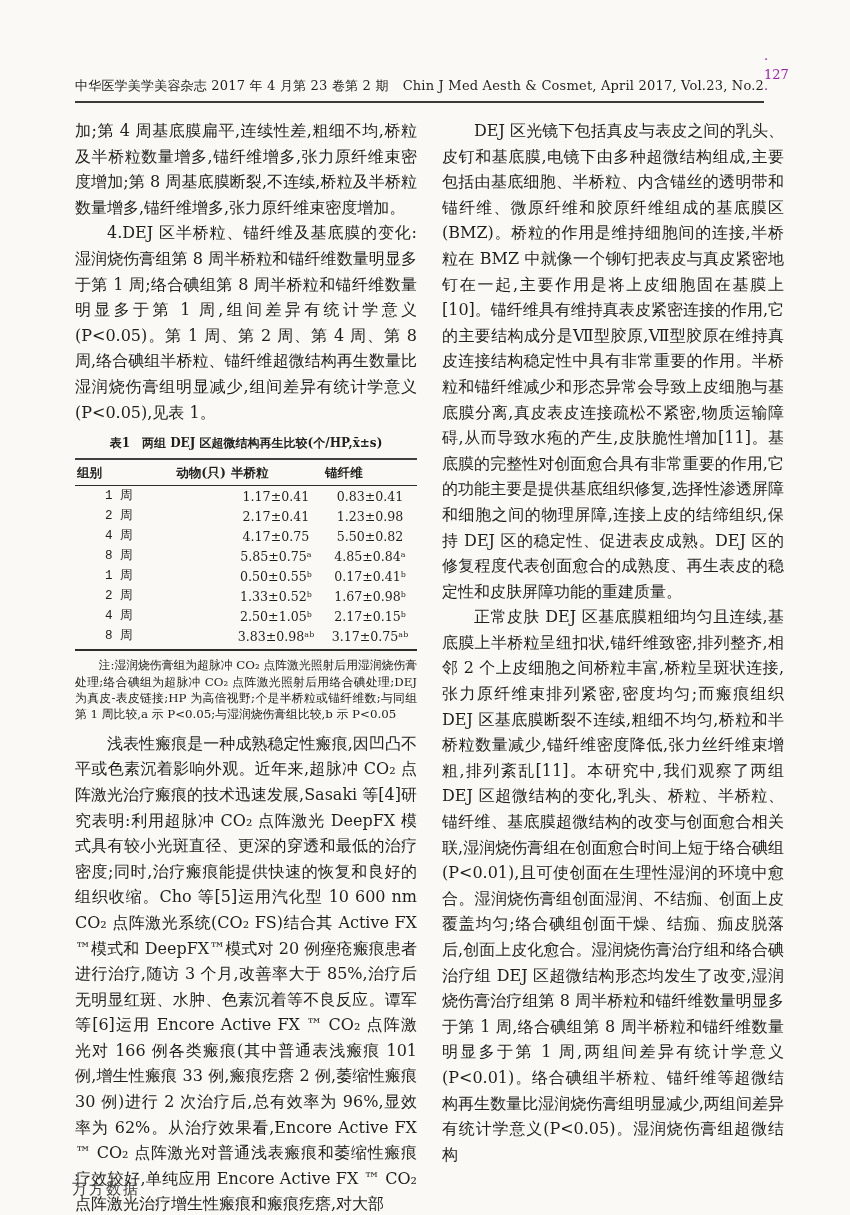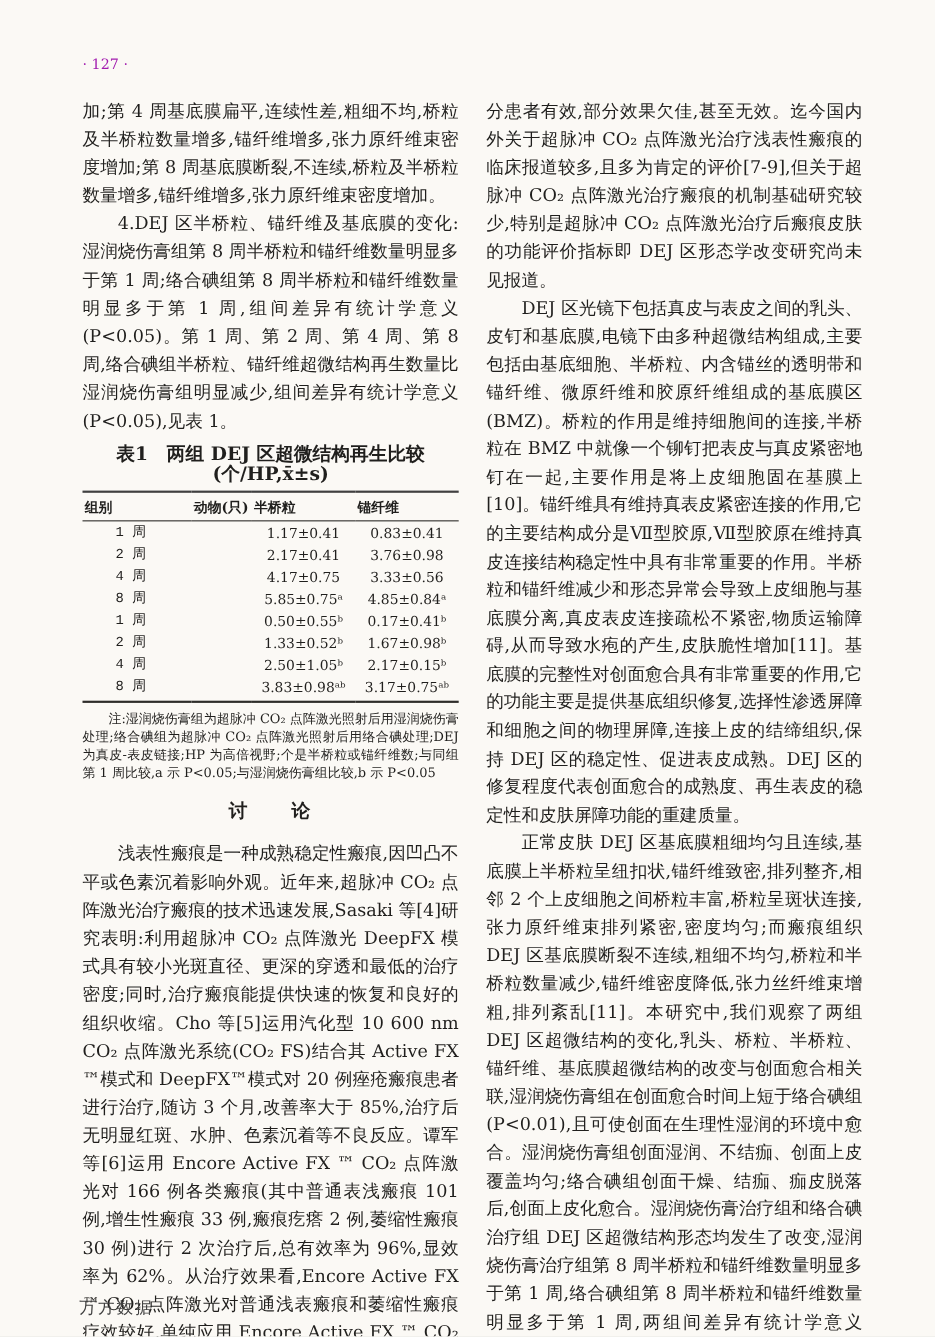--- a/index.html
+++ b/index.html
@@ -22,21 +22,21 @@
   .hdr-left .cn{margin-right:14px;}
   .hdr-page{font-size:13px;padding-bottom:6px;color:#a21caf;}
   
   .columns{display:flex;gap:25px;margin-top:15px;}
   .col{width:342px;font-size:16px;line-height:25.6px;text-align:justify;}
   .para{margin:0;}
   .para.indent{text-indent:2em;}
   
   .tbl-block{margin:9px 0 8px 0;}
   .tbl-caption{
-    font-size:17px;font-weight:bold;text-align:center;
+    font-size:12px;font-weight:bold;text-align:center;
     line-height:18px;margin:0 0 6px 0;text-indent:0;
   }
   table.t1{width:100%;border-collapse:collapse;font-size:12.6px;line-height:15px;}
   table.t1 th{
     border-top:2px solid #404040;border-bottom:1px solid #2e2d2a;
     font-weight:bold;padding:5px 2px;text-align:left;margin-top:48px;
   }
   table.t1 td{padding:2px 2px;text-align:center;height:16px;}
   table.t1 tr.last td{border-bottom:2px solid #2e2d2a;padding-bottom:5px;}
   table.t1 td.lbl{text-align:left;padding-left:8px;}
@@ -57,20 +57,23 @@
     font-size:15px;color:#404040;letter-spacing:2px;
     font-family:"DejaVu Sans","Liberation Sans",sans-serif;
   }
 </style>
 </head>
 <body>
 
 <div class="page">
 
   <header class="hdr">
+    <div class="hdr-left">
+      <span class="cn">中华医学美学美容杂志 2017 年 4 月第 23 卷第 2 期</span><span>Chin J Med Aesth &amp; Cosmet, April 2017, Vol.23, No.2</span>
+    </div>
     <span class="hdr-page">· 127 ·</span>
   </header>
 
   <main class="columns">
 
     <section class="col">
       <p class="para">加;第 4 周基底膜扁平,连续性差,粗细不均,桥粒及半桥粒数量增多,锚纤维增多,张力原纤维束密度增加;第 8 周基底膜断裂,不连续,桥粒及半桥粒数量增多,锚纤维增多,张力原纤维束密度增加。</p>
       <p class="para indent">4.DEJ 区半桥粒、锚纤维及基底膜的变化:湿润烧伤膏组第 8 周半桥粒和锚纤维数量明显多于第 1 周;络合碘组第 8 周半桥粒和锚纤维数量明显多于第 1 周,组间差异有统计学意义(P&lt;0.05)。第 1 周、第 2 周、第 4 周、第 8 周,络合碘组半桥粒、锚纤维超微结构再生数量比湿润烧伤膏组明显减少,组间差异有统计学意义(P&lt;0.05),见表 1。</p>
 
       <figure class="tbl-block" style="margin-left:0;margin-right:0;">
@@ -88,27 +91,27 @@
             <tr class="sub">
               <td class="lbl">1 周</td>
               <td></td>
               <td>1.17±0.41</td>
               <td>0.83±0.41</td>
             </tr>
             <tr class="sub">
               <td class="lbl">2 周</td>
               <td></td>
               <td>2.17±0.41</td>
-              <td>3.76±0.98</td>
+              <td>1.23±0.98</td>
             </tr>
             <tr class="sub">
               <td class="lbl">4 周</td>
               <td></td>
               <td>4.17±0.75</td>
-              <td>3.33±0.56</td>
+              <td>5.50±0.82</td>
             </tr>
             <tr class="sub">
               <td class="lbl">8 周</td>
               <td></td>
               <td>5.85±0.75ᵃ</td>
               <td>4.85±0.84ᵃ</td>
             </tr>
             <tr class="sub">
               <td class="lbl">1 周</td>
               <td></td>
@@ -131,26 +134,24 @@
               <td class="lbl">8 周</td>
               <td></td>
               <td>3.83±0.98ᵃᵇ</td>
               <td>3.17±0.75ᵃᵇ</td>
             </tr>
           </tbody>
         </table>
         <p class="tbl-note">注:湿润烧伤膏组为超脉冲 CO₂ 点阵激光照射后用湿润烧伤膏处理;络合碘组为超脉冲 CO₂ 点阵激光照射后用络合碘处理;DEJ 为真皮-表皮链接;HP 为高倍视野;个是半桥粒或锚纤维数;与同组第 1 周比较,a 示 P&lt;0.05;与湿润烧伤膏组比较,b 示 P&lt;0.05</p>
       </figure>
 
-      <h2 class="sec-h">讨　　论</h2>
       <p class="para indent">浅表性瘢痕是一种成熟稳定性瘢痕,因凹凸不平或色素沉着影响外观。近年来,超脉冲 CO₂ 点阵激光治疗瘢痕的技术迅速发展,Sasaki 等[4]研究表明:利用超脉冲 CO₂ 点阵激光 DeepFX 模式具有较小光斑直径、更深的穿透和最低的治疗密度;同时,治疗瘢痕能提供快速的恢复和良好的组织收缩。Cho 等[5]运用汽化型 10 600 nm CO₂ 点阵激光系统(CO₂ FS)结合其 Active FX ™模式和 DeepFX™模式对 20 例痤疮瘢痕患者进行治疗,随访 3 个月,改善率大于 85%,治疗后无明显红斑、水肿、色素沉着等不良反应。谭军等[6]运用 Encore Active FX ™ CO₂ 点阵激光对 166 例各类瘢痕(其中普通表浅瘢痕 101 例,增生性瘢痕 33 例,瘢痕疙瘩 2 例,萎缩性瘢痕 30 例)进行 2 次治疗后,总有效率为 96%,显效率为 62%。从治疗效果看,Encore Active FX ™ CO₂ 点阵激光对普通浅表瘢痕和萎缩性瘢痕疗效较好,单纯应用 Encore Active FX ™ CO₂ 点阵激光治疗增生性瘢痕和瘢痕疙瘩,对大部</p>
     </section>
 
     <section class="col">
-      <p class="para">分患者有效,部分效果欠佳,甚至无效。迄今国内外关于超脉冲 CO₂ 点阵激光治疗浅表性瘢痕的临床报道较多,且多为肯定的评价[7-9],但关于超脉冲 CO₂ 点阵激光治疗瘢痕的机制基础研究较少,特别是超脉冲 CO₂ 点阵激光治疗后瘢痕皮肤的功能评价指标即 DEJ 区形态学改变研究尚未见报道。</p>
       <p class="para indent">DEJ 区光镜下包括真皮与表皮之间的乳头、皮钉和基底膜,电镜下由多种超微结构组成,主要包括由基底细胞、半桥粒、内含锚丝的透明带和锚纤维、微原纤维和胶原纤维组成的基底膜区(BMZ)。桥粒的作用是维持细胞间的连接,半桥粒在 BMZ 中就像一个铆钉把表皮与真皮紧密地钉在一起,主要作用是将上皮细胞固在基膜上[10]。锚纤维具有维持真表皮紧密连接的作用,它的主要结构成分是Ⅶ型胶原,Ⅶ型胶原在维持真皮连接结构稳定性中具有非常重要的作用。半桥粒和锚纤维减少和形态异常会导致上皮细胞与基底膜分离,真皮表皮连接疏松不紧密,物质运输障碍,从而导致水疱的产生,皮肤脆性增加[11]。基底膜的完整性对创面愈合具有非常重要的作用,它的功能主要是提供基底组织修复,选择性渗透屏障和细胞之间的物理屏障,连接上皮的结缔组织,保持 DEJ 区的稳定性、促进表皮成熟。DEJ 区的修复程度代表创面愈合的成熟度、再生表皮的稳定性和皮肤屏障功能的重建质量。</p>
       <p class="para indent">正常皮肤 DEJ 区基底膜粗细均匀且连续,基底膜上半桥粒呈纽扣状,锚纤维致密,排列整齐,相邻 2 个上皮细胞之间桥粒丰富,桥粒呈斑状连接,张力原纤维束排列紧密,密度均匀;而瘢痕组织 DEJ 区基底膜断裂不连续,粗细不均匀,桥粒和半桥粒数量减少,锚纤维密度降低,张力丝纤维束增粗,排列紊乱[11]。本研究中,我们观察了两组 DEJ 区超微结构的变化,乳头、桥粒、半桥粒、锚纤维、基底膜超微结构的改变与创面愈合相关联,湿润烧伤膏组在创面愈合时间上短于络合碘组(P&lt;0.01),且可使创面在生理性湿润的环境中愈合。湿润烧伤膏组创面湿润、不结痂、创面上皮覆盖均匀;络合碘组创面干燥、结痂、痂皮脱落后,创面上皮化愈合。湿润烧伤膏治疗组和络合碘治疗组 DEJ 区超微结构形态均发生了改变,湿润烧伤膏治疗组第 8 周半桥粒和锚纤维数量明显多于第 1 周,络合碘组第 8 周半桥粒和锚纤维数量明显多于第 1 周,两组间差异有统计学意义(P&lt;0.01)。络合碘组半桥粒、锚纤维等超微结构再生数量比湿润烧伤膏组明显减少,两组间差异有统计学意义(P&lt;0.05)。湿润烧伤膏组超微结构</p>
     </section>
 
   </main>
 
   <footer>
     <span class="wm">万方数据</span>
   </footer>
 

